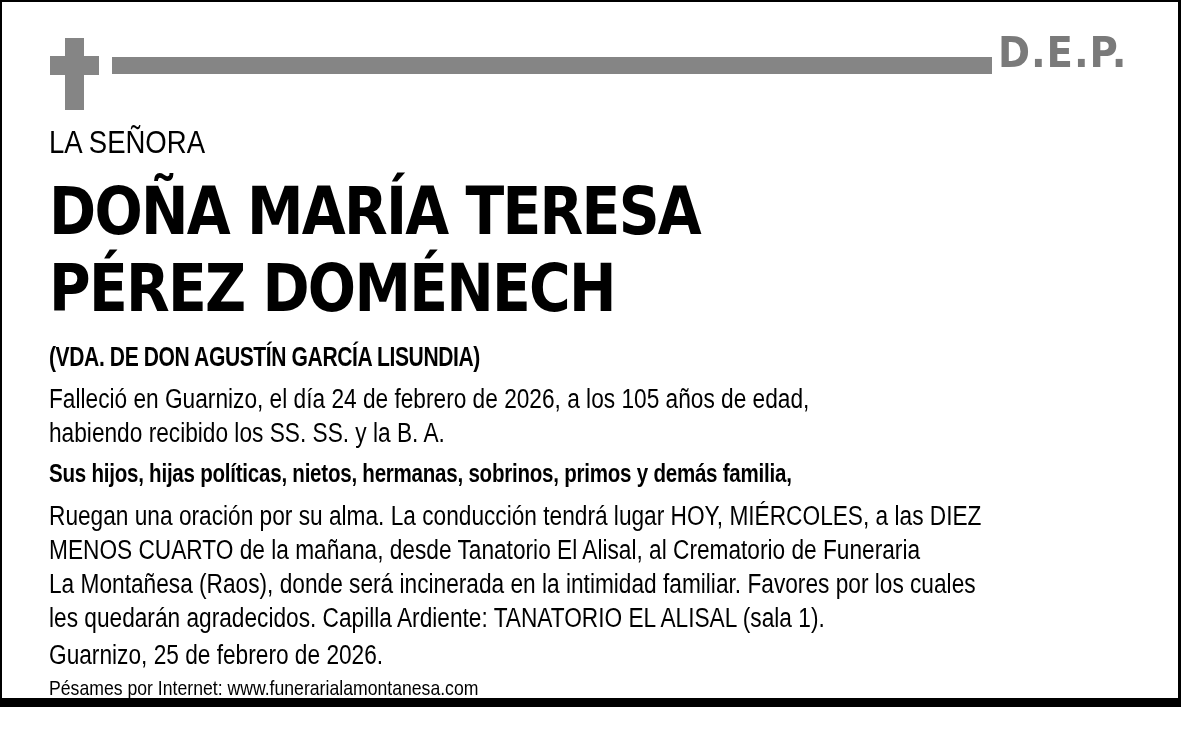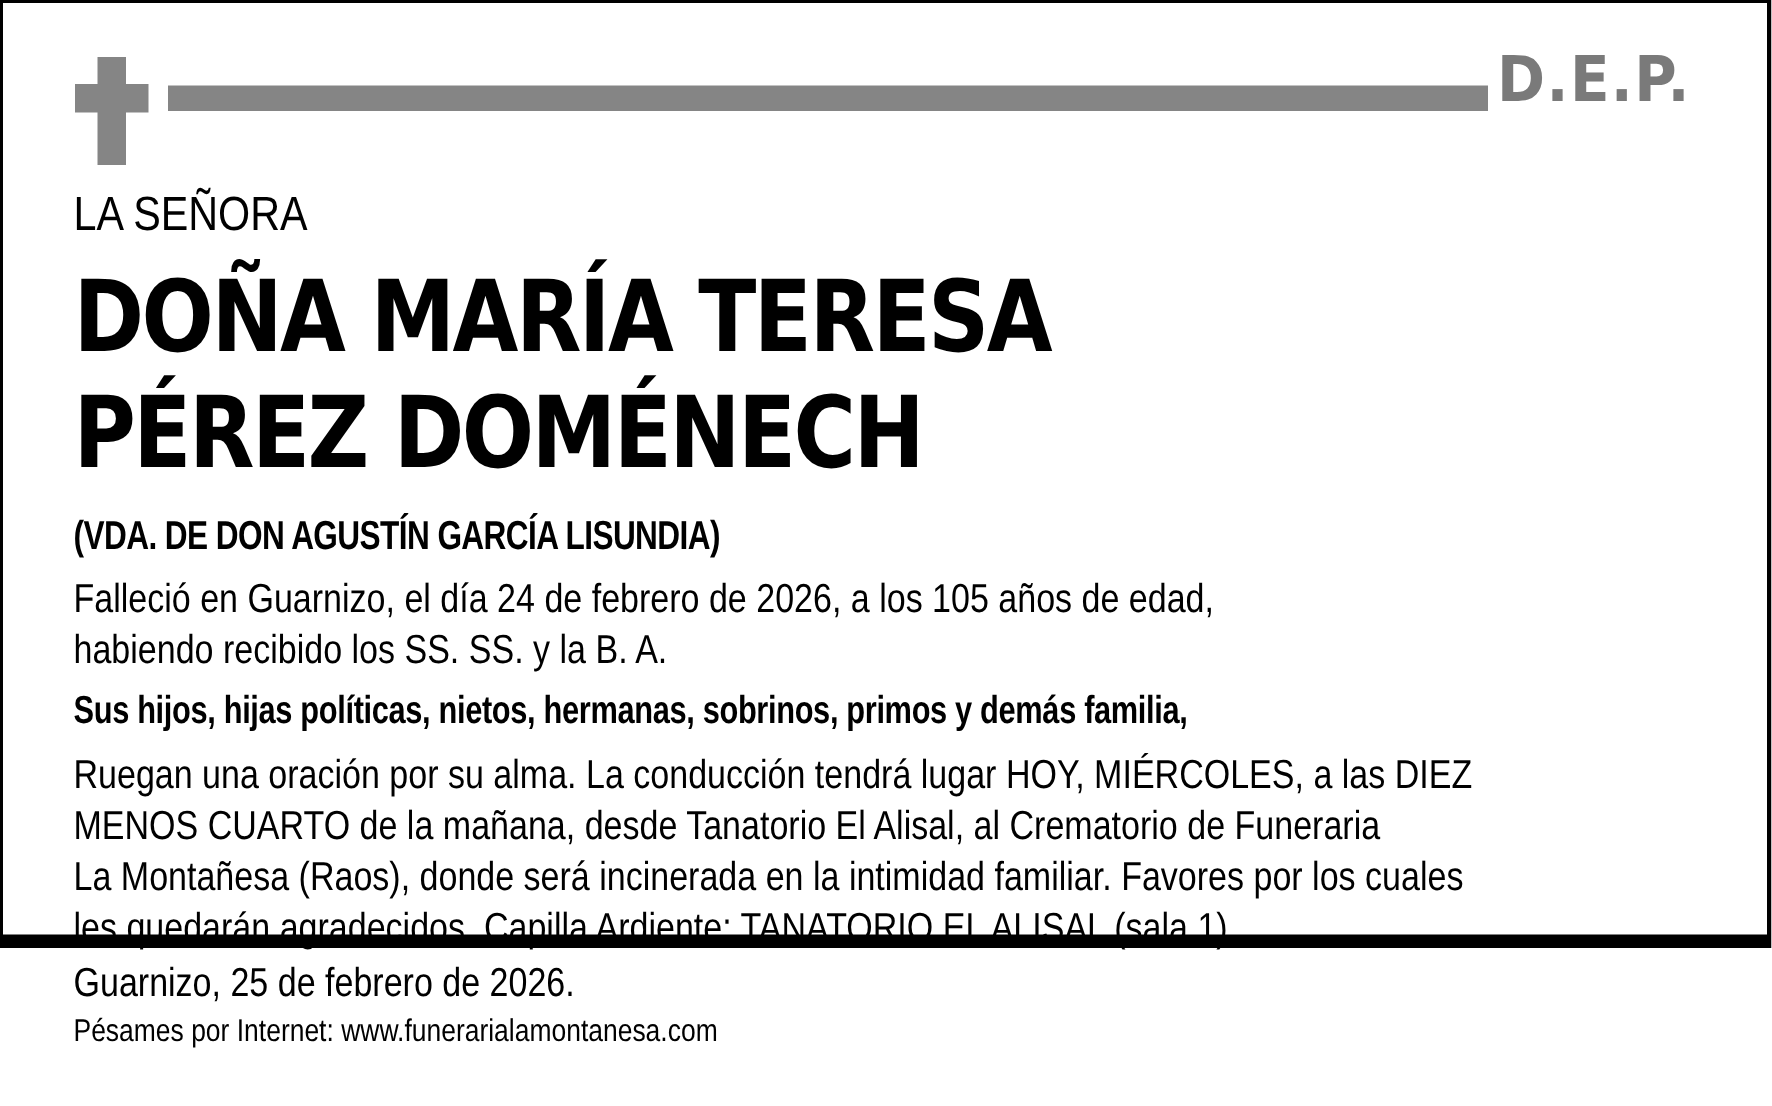--- a/index.html
+++ b/index.html
@@ -1,19 +1,19 @@
 <!DOCTYPE html>
 <html><head>
   <meta charset="utf-8">
   <style>
     html, body { margin: 0; padding: 0; background: #ffffff; }
     body { width: 1181px; height: 737px; overflow: hidden; position: relative; }
     .frame {
       position: absolute; left: 0; top: 0;
-      width: 1181px; height: 632px;
+      width: 1181px; height: 707px;
       box-sizing: border-box;
       border-left: 2px solid #000; border-top: 2px solid #000;
       border-right: 3px solid #000; border-bottom: 9px solid #000;
       background: #fff;
     }
     .cross-v { position: absolute; left: 63px; top: 36px; width: 19px; height: 72px; background: #858585; }
     .cross-h { position: absolute; left: 48px; top: 54px; width: 49px; height: 19px; background: #858585; }
     .rule { position: absolute; left: 110px; top: 55px; width: 880px; height: 17px; background: #858585; }
     .dep {
       position: absolute; left: 996px; top: 30px;

